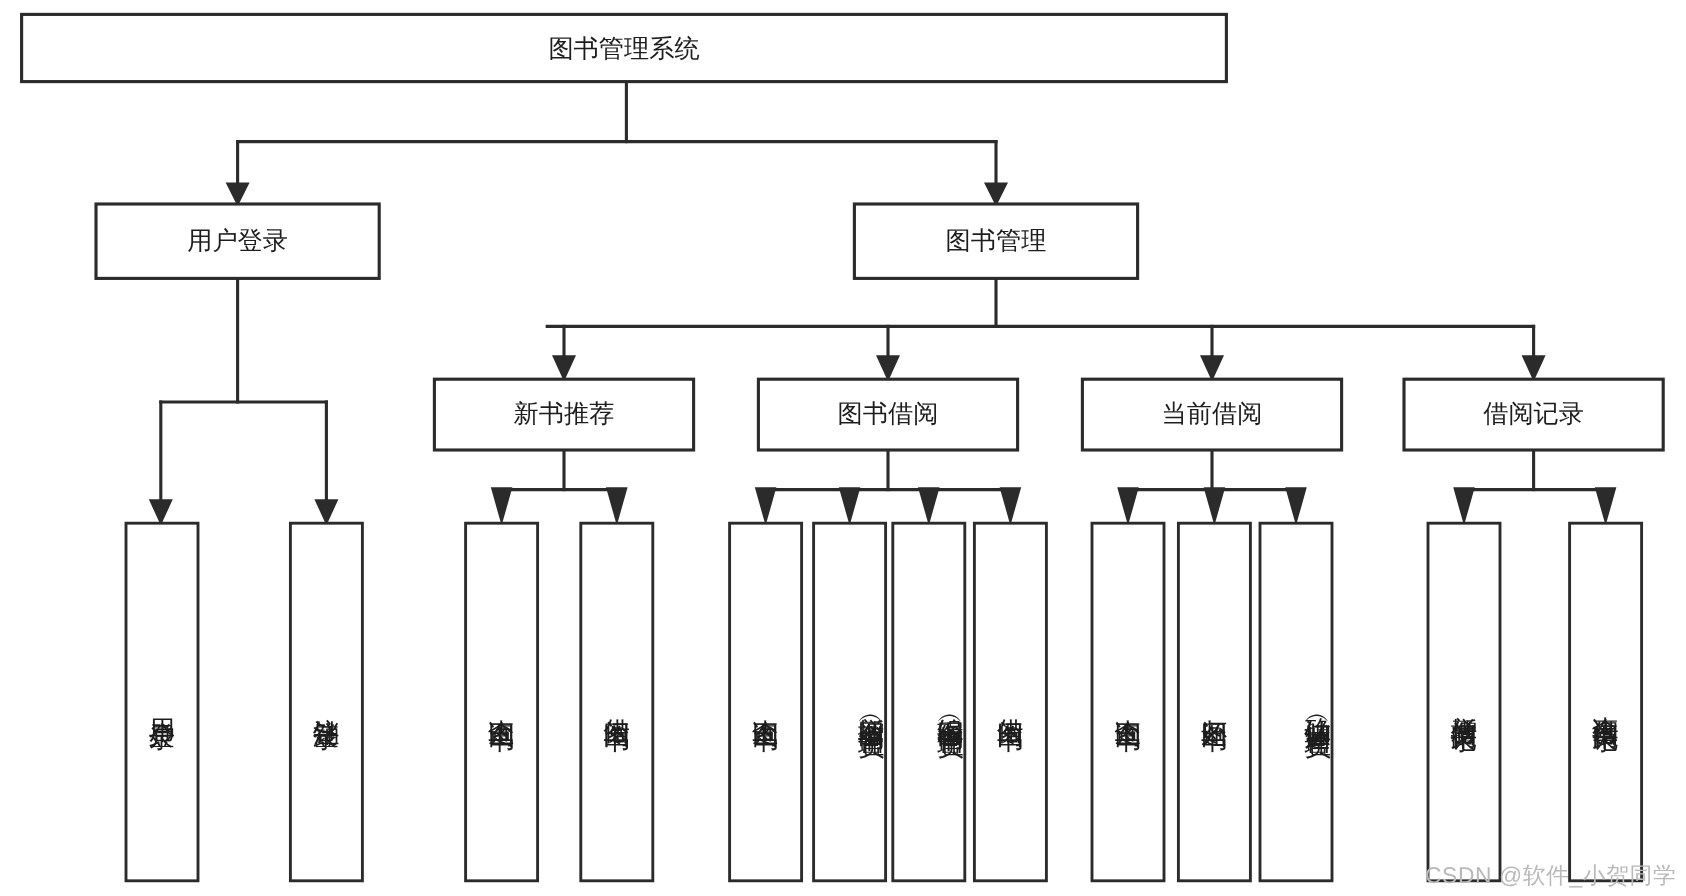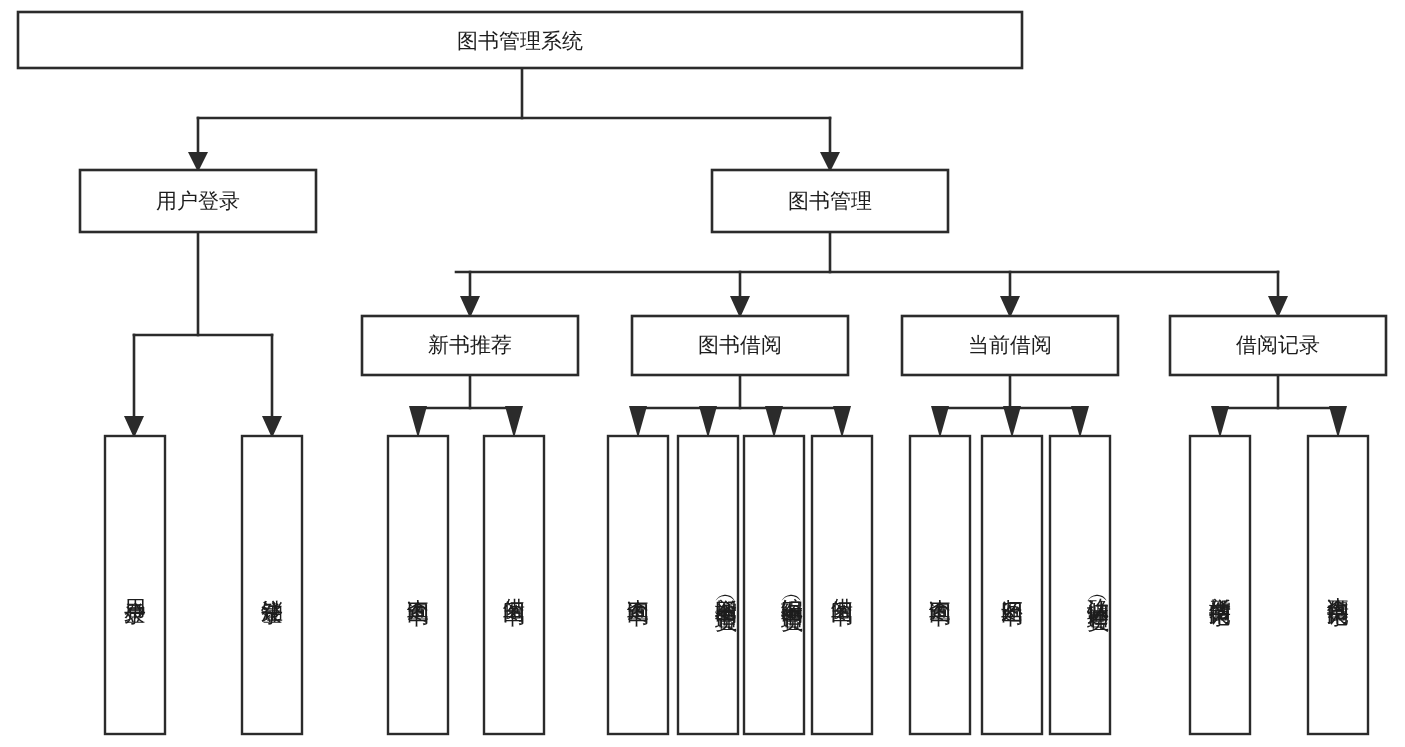--- a/index.html
+++ b/index.html
@@ -224,13 +224,14 @@
   <div class="leaf-label centered" style="left:608px; top:436px; width:60px; height:298px;">查询图书</div>
   <div class="leaf-label topped" style="left:678px; top:444px; width:60px; height:290px;">新增图书（管理员）</div>
   <div class="leaf-label topped" style="left:744px; top:444px; width:60px; height:290px;">编辑图书（管理员）</div>
   <div class="leaf-label centered" style="left:812px; top:436px; width:60px; height:298px;">借阅图书</div>
   <div class="leaf-label centered" style="left:910px; top:436px; width:60px; height:298px;">查询图书</div>
   <div class="leaf-label centered" style="left:982px; top:436px; width:60px; height:298px;">归还图书</div>
   <div class="leaf-label topped" style="left:1050px; top:444px; width:60px; height:290px;">确认归还（管理员）</div>
   <div class="leaf-label centered" style="left:1190px; top:436px; width:60px; height:298px;">新增借阅记录</div>
   <div class="leaf-label centered" style="left:1308px; top:436px; width:60px; height:298px;">查询借阅记录</div>
 
+  <div id="watermark">CSDN @软件_小贺同学</div>
 </div>
 
 </body></html>

